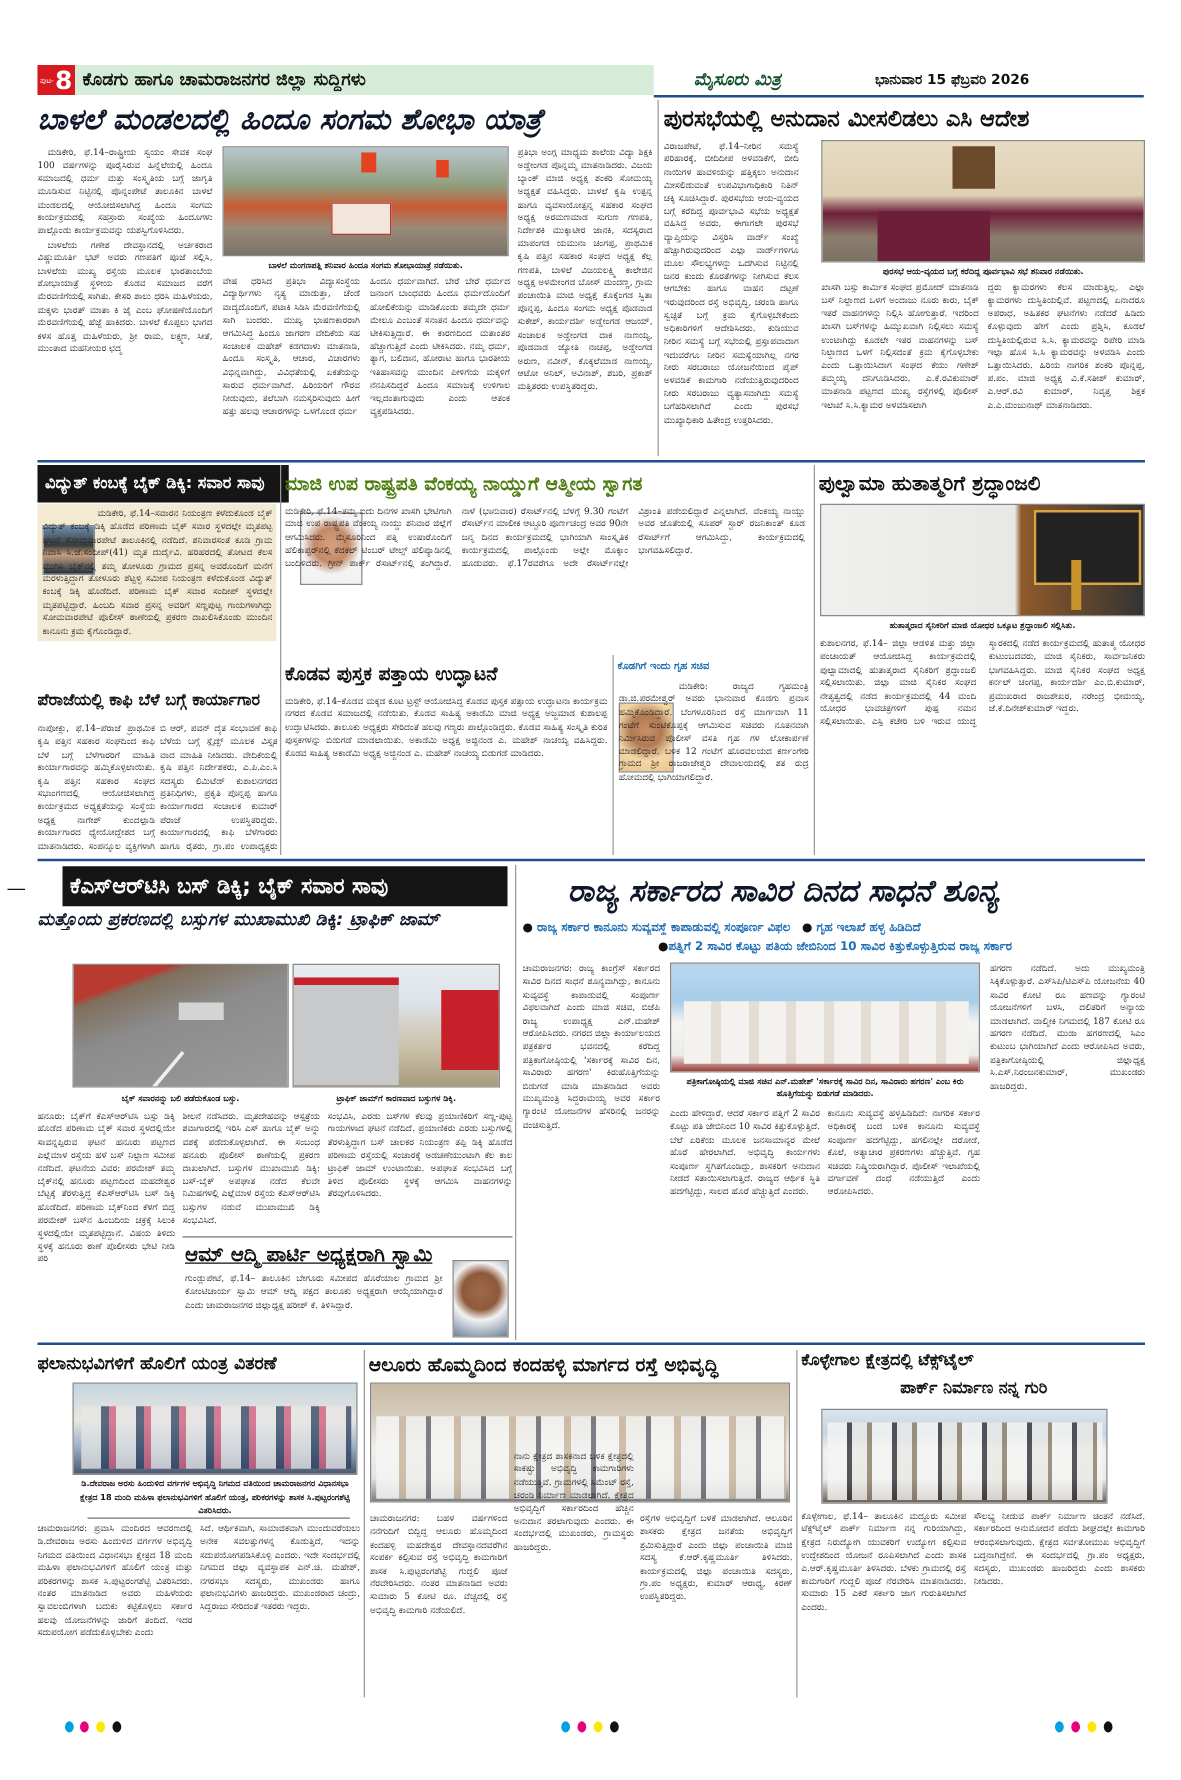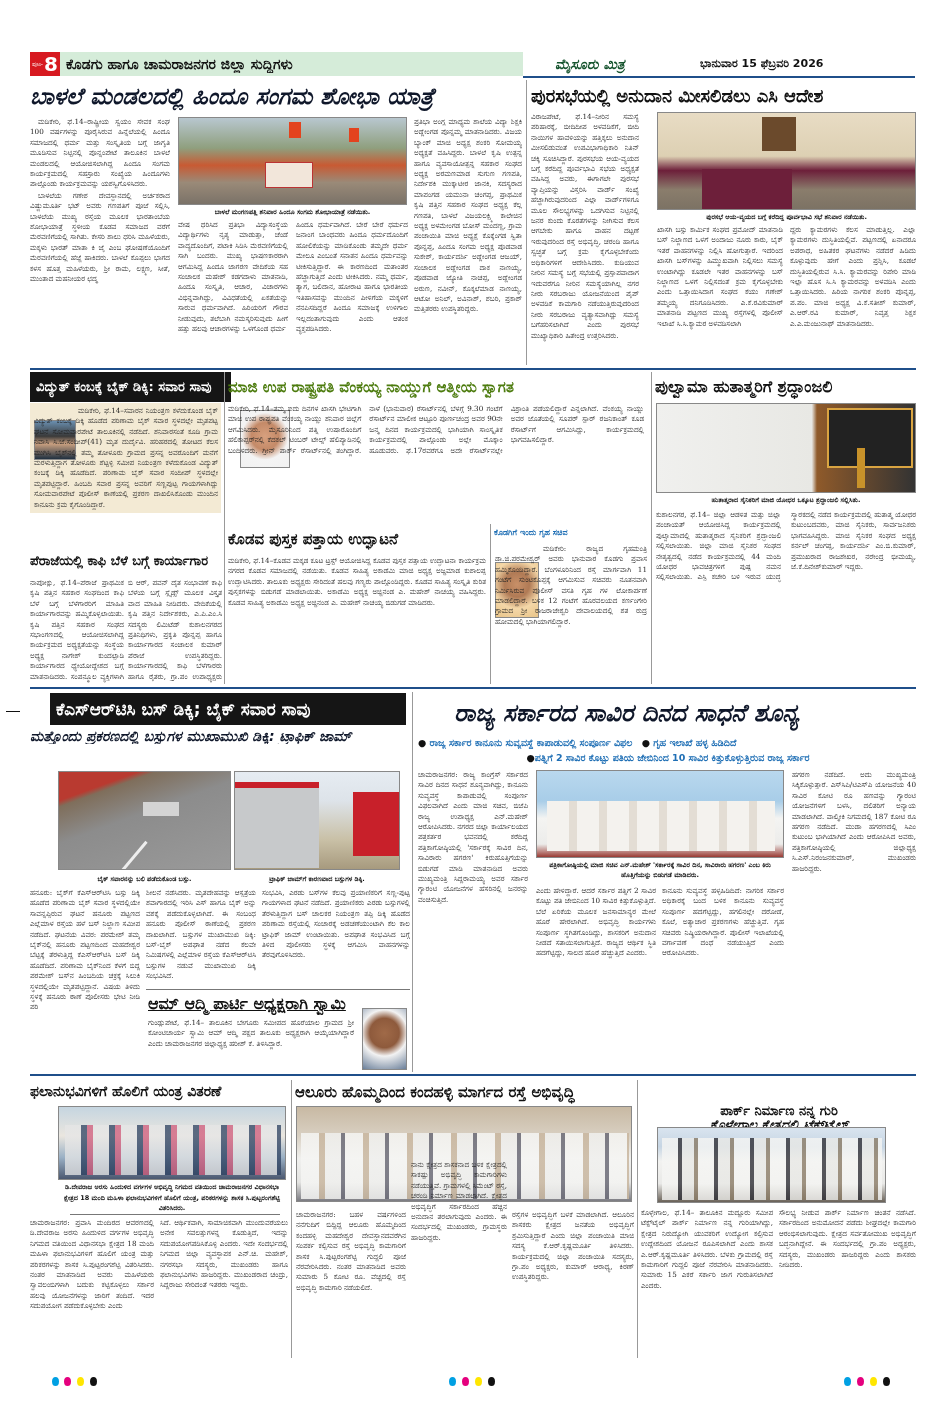--- a/index.html
+++ b/index.html
@@ -146,21 +146,21 @@
 <div class="abs hl-black" style="left:295px;top:1078px;width:340px;font-size:15px;line-height:28px;">ಆಲೂರು ಹೊಮ್ಮದಿಂದ ಕಂದಹಳ್ಳಿ ಮಾರ್ಗದ ರಸ್ತೆ ಅಭಿವೃದ್ಧಿ</div>
 <div class="abs photo" style="left:296px;top:1106px;width:336px;height:96px;background:linear-gradient(180deg,#c8b9a3 0%,#d8cfc1 30%,#f0f0ee 55%,#e4e4e2 80%,#7c7c82 100%);">
   <div style="position:absolute;left:4px;top:26px;width:328px;height:66px;background:repeating-linear-gradient(90deg,#f5f5f3 0 18px,#c9b7a0 18px 24px,#f0f0ee 24px 40px,#6c6c78 40px 44px);opacity:.85;"></div>
 </div>
 <div class="abs txt" style="left:296px;top:1210px;width:110px;height:146px;">ಚಾಮರಾಜನಗರ: ಬಹಳ ವರ್ಷಗಳಿಂದ ನನೆಗುದಿಗೆ ಬಿದ್ದಿದ್ದ ಆಲೂರು ಹೊಮ್ಮದಿಂದ ಕಂದಹಳ್ಳಿ ಮಹದೇಶ್ವರ ದೇವಸ್ಥಾನದವರೆಗಿನ ಸಂಪರ್ಕ ಕಲ್ಪಿಸುವ ರಸ್ತೆ ಅಭಿವೃದ್ಧಿ ಕಾಮಗಾರಿಗೆ ಶಾಸಕ ಸಿ.ಪುಟ್ಟರಂಗಶೆಟ್ಟಿ ಗುದ್ದಲಿ ಪೂಜೆ ನೆರವೇರಿಸಿದರು. ನಂತರ ಮಾತನಾಡಿದ ಅವರು ಸುಮಾರು 5 ಕೋಟಿ ರೂ. ವೆಚ್ಚದಲ್ಲಿ ರಸ್ತೆ ಅಭಿವೃದ್ಧಿ ಕಾಮಗಾರಿ ನಡೆಯಲಿದೆ.</div>
 <div class="abs txt" style="left:411px;top:1160px;width:96px;height:146px;">ನಾನು ಕ್ಷೇತ್ರದ ಶಾಸಕನಾದ ಬಳಿಕ ಕ್ಷೇತ್ರದಲ್ಲಿ ಸಾಕಷ್ಟು ಅಭಿವೃದ್ಧಿ ಕಾಮಗಾರಿಗಳು ನಡೆಯುತ್ತಿವೆ. ಗ್ರಾಮಗಳಲ್ಲಿ ಸಿಮೆಂಟ್ ರಸ್ತೆ, ಚರಂಡಿ ನಿರ್ಮಾಣ ಮಾಡಲಾಗಿದೆ. ಕ್ಷೇತ್ರದ ಅಭಿವೃದ್ಧಿಗೆ ಸರ್ಕಾರದಿಂದ ಹೆಚ್ಚಿನ ಅನುದಾನ ತರಲಾಗುವುದು ಎಂದರು. ಈ ಸಂದರ್ಭದಲ್ಲಿ ಮುಖಂಡರು, ಗ್ರಾಮಸ್ಥರು ಹಾಜರಿದ್ದರು.</div>
 <div class="abs txt" style="left:512px;top:1106px;width:120px;height:0;">ರಸ್ತೆಗಳ ಅಭಿವೃದ್ಧಿಗೆ ಬಳಕೆ ಮಾಡಲಾಗಿದೆ. ಆಲೂರಿನ ಶಾಸಕರು ಕ್ಷೇತ್ರದ ಜನತೆಯ ಅಭಿವೃದ್ಧಿಗೆ ಶ್ರಮಿಸುತ್ತಿದ್ದಾರೆ ಎಂದು ಜಿಲ್ಲಾ ಪಂಚಾಯಿತಿ ಮಾಜಿ ಸದಸ್ಯ ಕೆ.ಆರ್.ಕೃಷ್ಣಮೂರ್ತಿ ತಿಳಿಸಿದರು. ಕಾರ್ಯಕ್ರಮದಲ್ಲಿ ಜಿಲ್ಲಾ ಪಂಚಾಯಿತಿ ಸದಸ್ಯರು, ಗ್ರಾ.ಪಂ ಅಧ್ಯಕ್ಷರು, ಕುಮಾರ್ ಆರಾಧ್ಯ, ಕಿರಣ್ ಉಪಸ್ಥಿತರಿದ್ದರು.</div>
 <div class="abs txt" style="left:512px;top:1210px;width:122px;height:146px;">ರಸ್ತೆಗಳ ಅಭಿವೃದ್ಧಿಗೆ ಬಳಕೆ ಮಾಡಲಾಗಿದೆ. ಆಲೂರಿನ ಶಾಸಕರು ಕ್ಷೇತ್ರದ ಜನತೆಯ ಅಭಿವೃದ್ಧಿಗೆ ಶ್ರಮಿಸುತ್ತಿದ್ದಾರೆ ಎಂದು ಜಿಲ್ಲಾ ಪಂಚಾಯಿತಿ ಮಾಜಿ ಸದಸ್ಯ ಕೆ.ಆರ್.ಕೃಷ್ಣಮೂರ್ತಿ ತಿಳಿಸಿದರು. ಕಾರ್ಯಕ್ರಮದಲ್ಲಿ ಜಿಲ್ಲಾ ಪಂಚಾಯಿತಿ ಸದಸ್ಯರು, ಗ್ರಾ.ಪಂ ಅಧ್ಯಕ್ಷರು, ಕುಮಾರ್ ಆರಾಧ್ಯ, ಕಿರಣ್ ಉಪಸ್ಥಿತರಿದ್ದರು.</div>
 <div class="vrule" style="left:637px;top:1080px;height:278px;"></div>
 
-<div class="abs hl-black" style="left:641px;top:1114px;width:276px;text-align:center;font-size:13px;line-height:22px;font-style:italic;">ಕೊಳ್ಳೇಗಾಲ ಕ್ಷೇತ್ರದಲ್ಲಿ ಟೆಕ್ಸ್‌ಟೈಲ್</div>
+<div class="abs hl-black" style="left:641px;top:1078px;width:276px;font-size:13px;line-height:22px;">ಕೊಳ್ಳೇಗಾಲ ಕ್ಷೇತ್ರದಲ್ಲಿ ಟೆಕ್ಸ್‌ಟೈಲ್</div>
 <div class="abs hl-black" style="left:641px;top:1100px;width:276px;text-align:center;font-size:13px;line-height:22px;">ಪಾರ್ಕ್ ನಿರ್ಮಾಣ ನನ್ನ ಗುರಿ</div>
 <div class="abs photo" style="left:657px;top:1127px;width:229px;height:76px;background:linear-gradient(180deg,#d9e4ef 0%,#c6d5e3 25%,#f2f2f0 45%,#e9e9e7 75%,#6a6258 100%);">
   <div style="position:absolute;left:4px;top:10px;width:220px;height:62px;background:repeating-linear-gradient(90deg,#f5f5f3 0 16px,#2f2f36 16px 20px,#e9e9e6 20px 32px,#8a7b66 32px 36px);opacity:.8;"></div>
 </div>
 <div class="abs txt" style="left:641px;top:1208px;width:132px;height:148px;">ಕೊಳ್ಳೇಗಾಲ, ಫೆ.14– ತಾಲೂಕಿನ ಮದ್ದೂರು ಸಮೀಪ ಟೆಕ್ಸ್‌ಟೈಲ್ ಪಾರ್ಕ್ ನಿರ್ಮಾಣ ನನ್ನ ಗುರಿಯಾಗಿದ್ದು, ಕ್ಷೇತ್ರದ ನಿರುದ್ಯೋಗಿ ಯುವಕರಿಗೆ ಉದ್ಯೋಗ ಕಲ್ಪಿಸುವ ಉದ್ದೇಶದಿಂದ ಯೋಜನೆ ರೂಪಿಸಲಾಗಿದೆ ಎಂದು ಶಾಸಕ ಎ.ಆರ್.ಕೃಷ್ಣಮೂರ್ತಿ ತಿಳಿಸಿದರು. ಬೆಳಕು ಗ್ರಾಮದಲ್ಲಿ ರಸ್ತೆ ಕಾಮಗಾರಿಗೆ ಗುದ್ದಲಿ ಪೂಜೆ ನೆರವೇರಿಸಿ ಮಾತನಾಡಿದರು. ಸುಮಾರು 15 ಎಕರೆ ಸರ್ಕಾರಿ ಜಾಗ ಗುರುತಿಸಲಾಗಿದೆ ಎಂದರು.</div>
 <div class="abs txt" style="left:779px;top:1208px;width:137px;height:148px;">ಸೌಲಭ್ಯ ನೀಡುವ ಪಾರ್ಕ್ ನಿರ್ಮಾಣ ಚಿಂತನೆ ನಡೆಸಿದೆ. ಸರ್ಕಾರದಿಂದ ಅನುಮೋದನೆ ಪಡೆದು ಶೀಘ್ರದಲ್ಲೇ ಕಾಮಗಾರಿ ಆರಂಭಿಸಲಾಗುವುದು. ಕ್ಷೇತ್ರದ ಸರ್ವತೋಮುಖ ಅಭಿವೃದ್ಧಿಗೆ ಬದ್ಧನಾಗಿದ್ದೇನೆ. ಈ ಸಂದರ್ಭದಲ್ಲಿ ಗ್ರಾ.ಪಂ ಅಧ್ಯಕ್ಷರು, ಸದಸ್ಯರು, ಮುಖಂಡರು ಹಾಜರಿದ್ದರು ಎಂದು ಶಾಸಕರು ನೀಡಿದರು.</div>
 
 <div class="dot" style="left:52px;top:1377px;background:#00a0e3;"></div>
 <div class="dot" style="left:64px;top:1377px;background:#e5007e;"></div>
 <div class="dot" style="left:77px;top:1377px;background:#ffe600;"></div>

